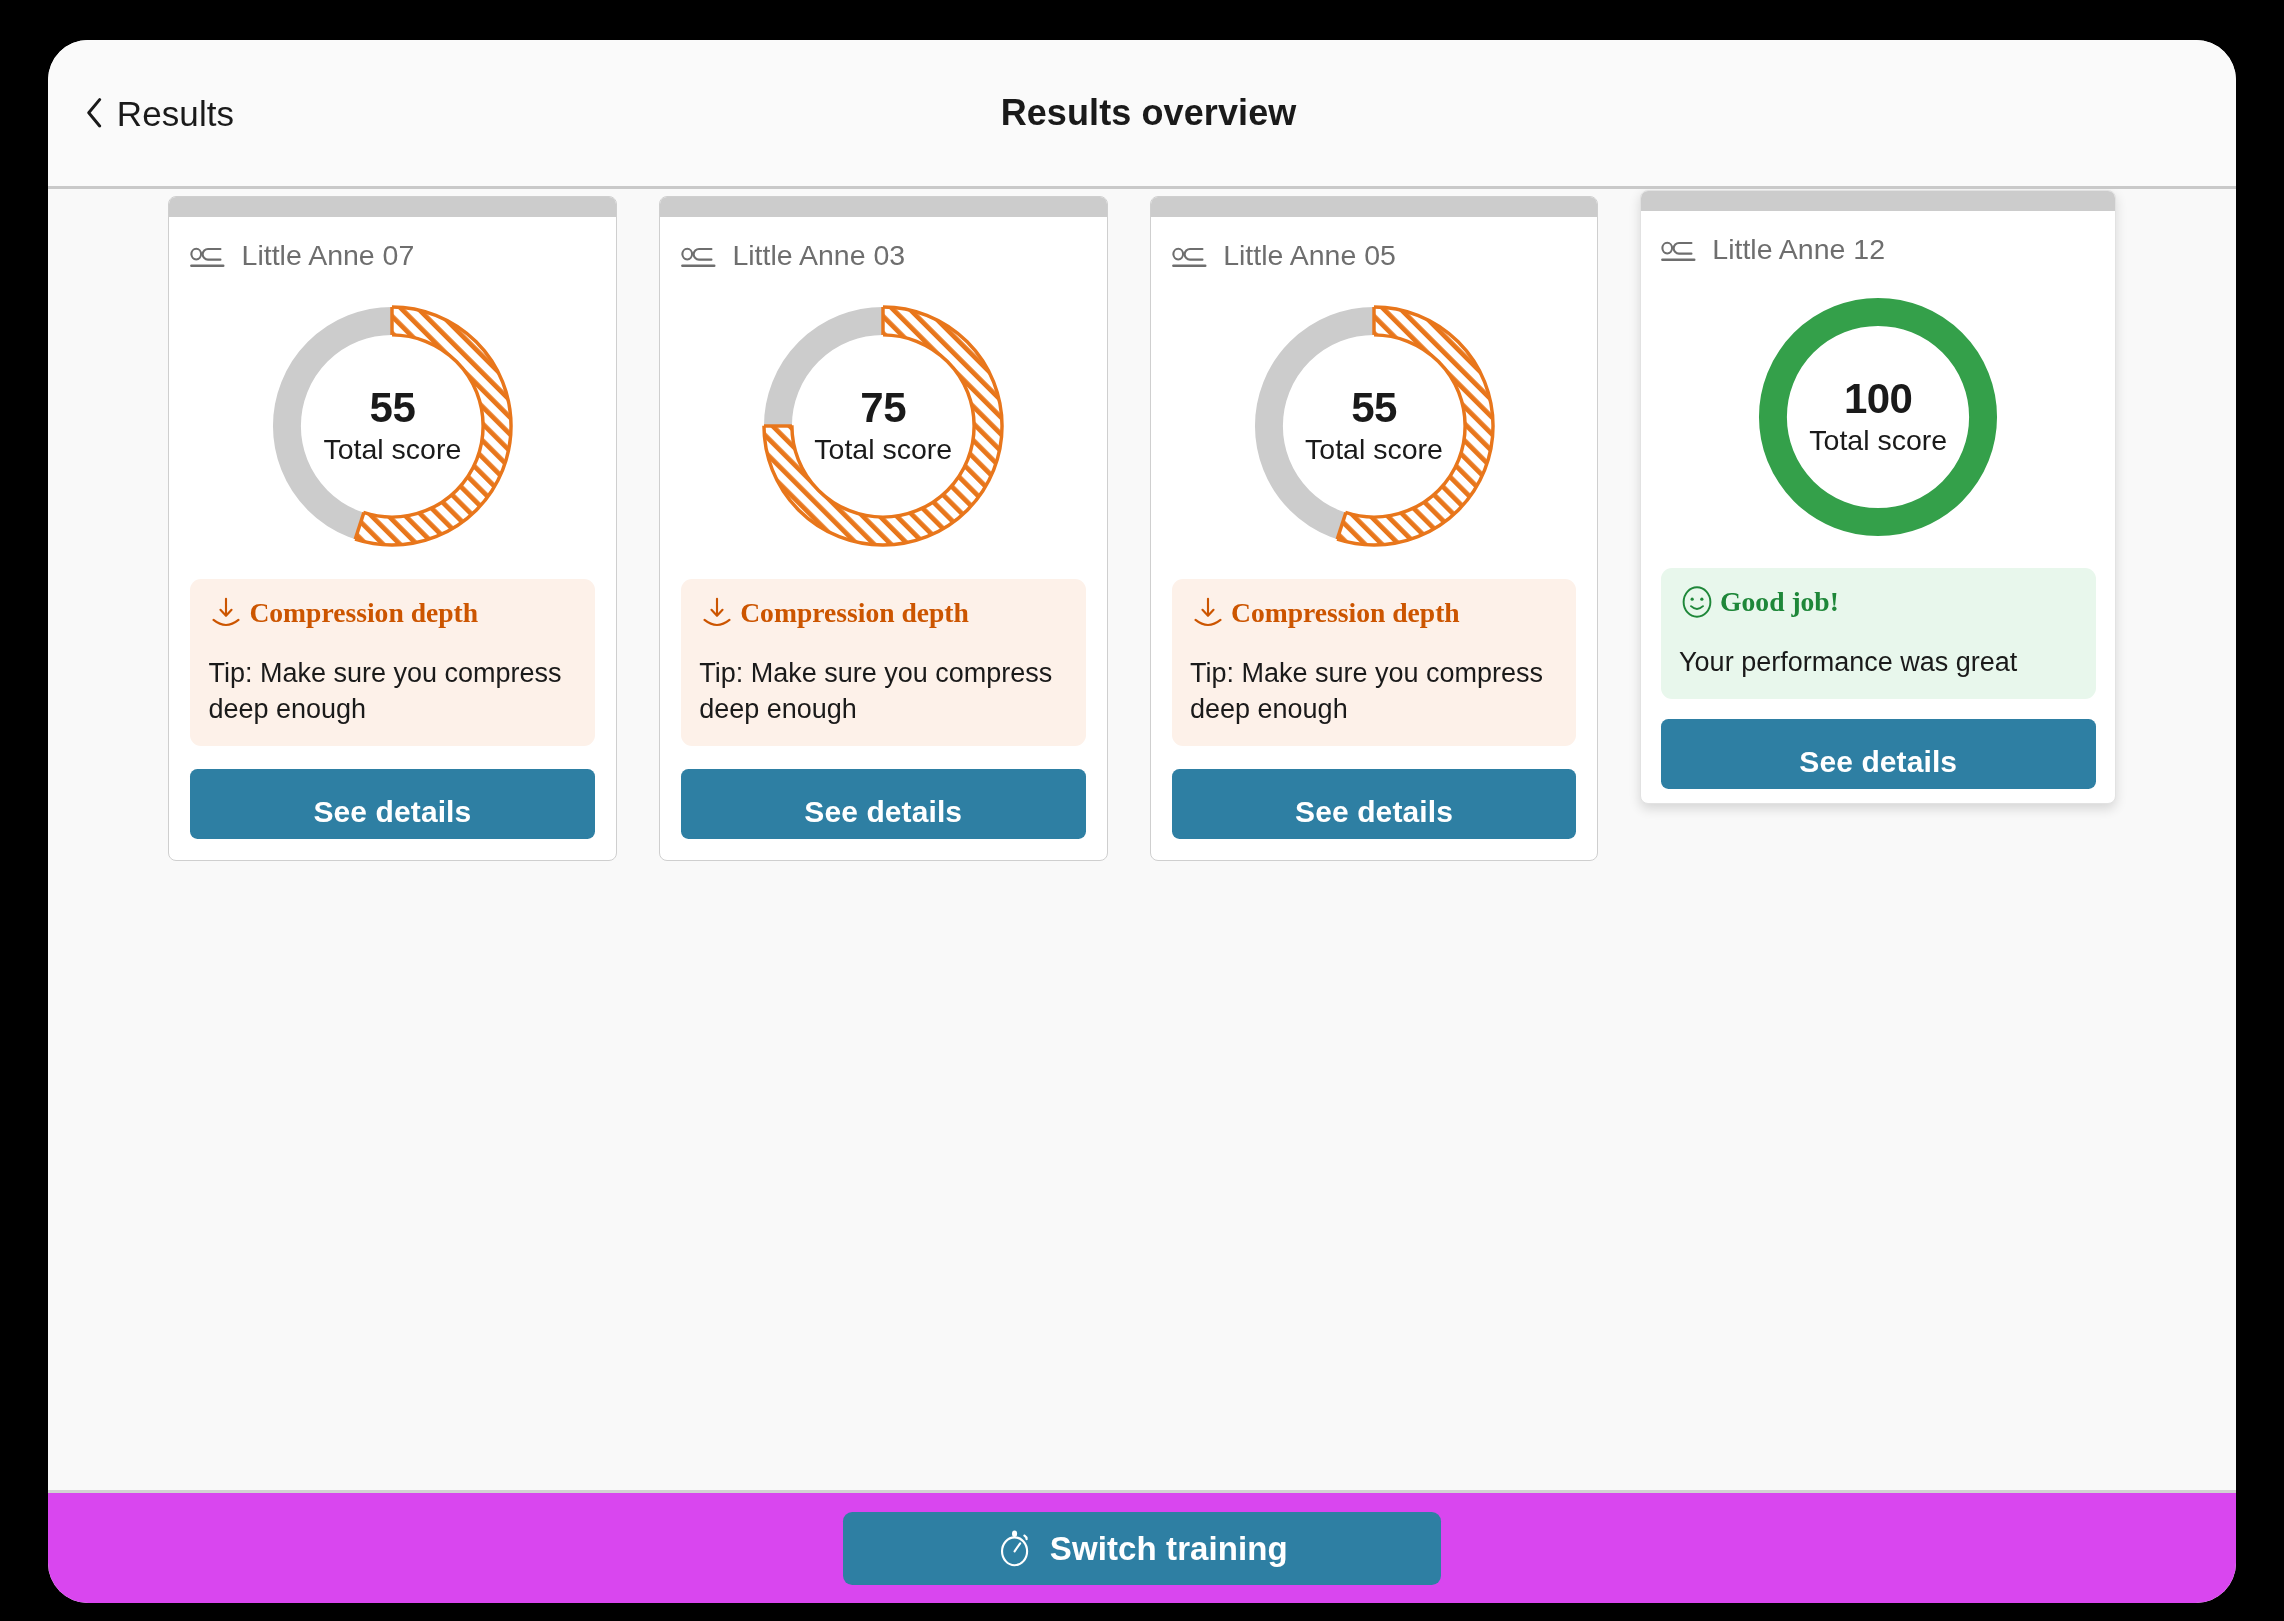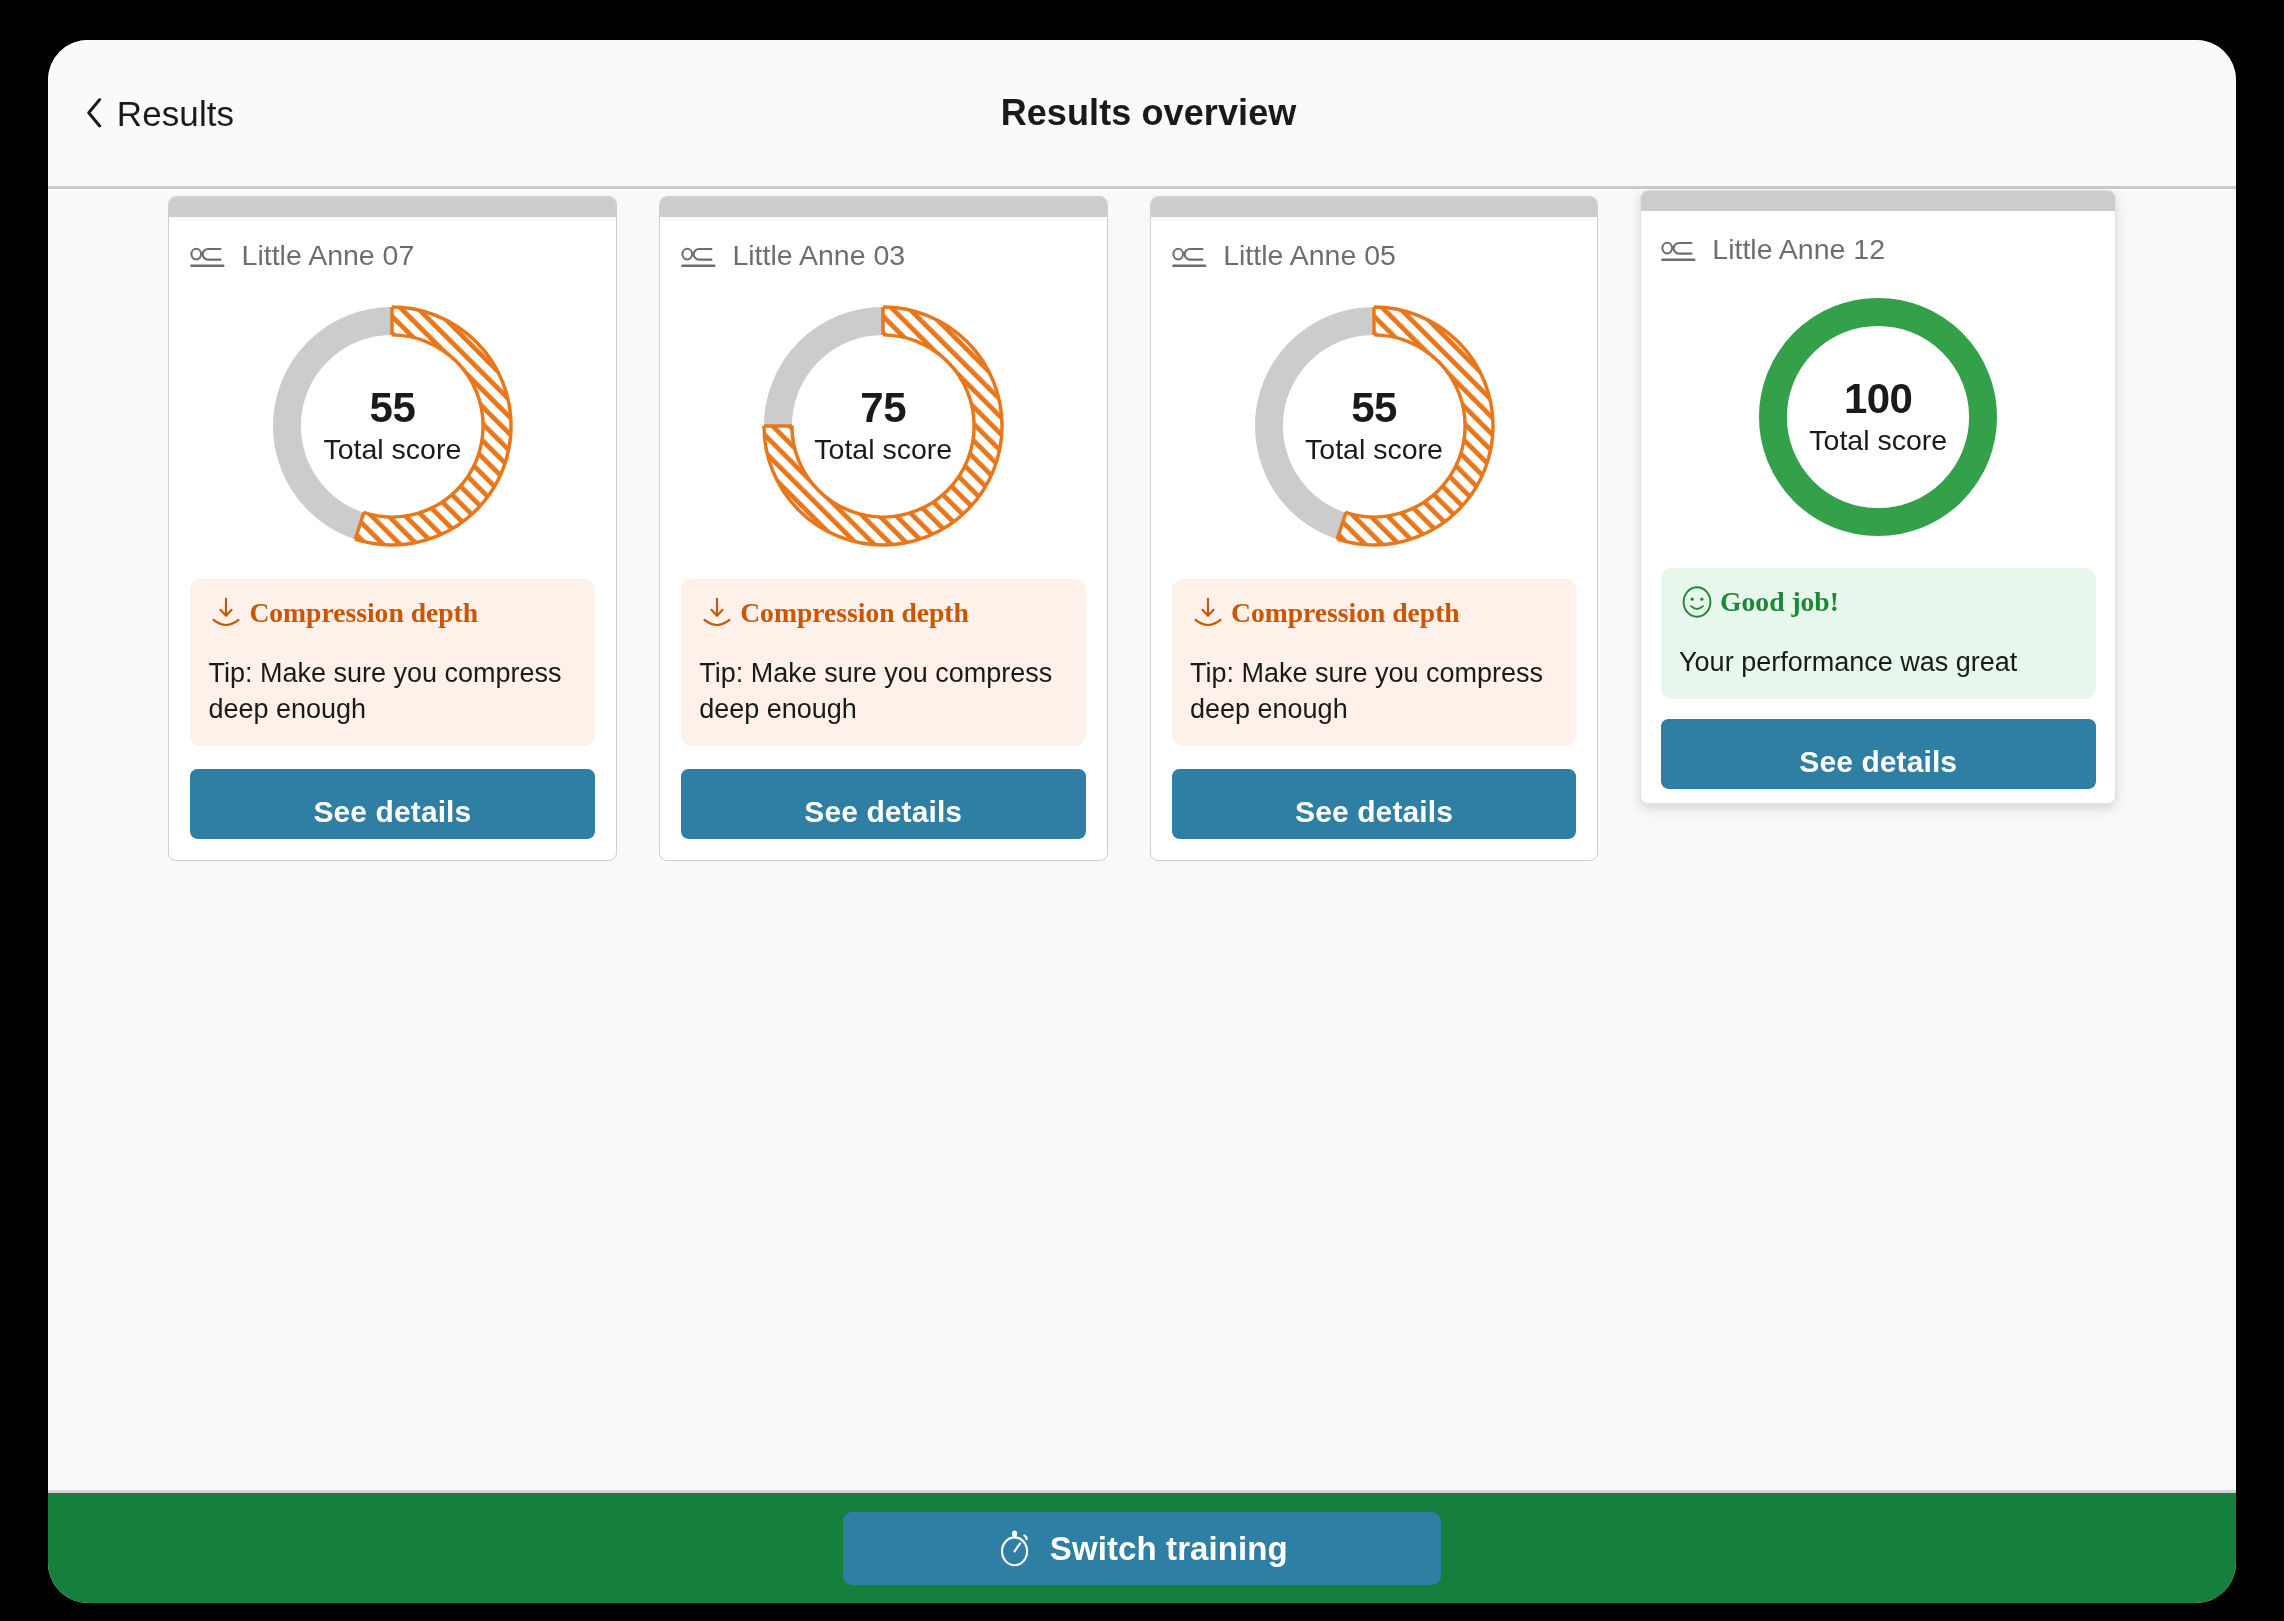--- a/index.html
+++ b/index.html
@@ -167,21 +167,21 @@
     letter-spacing:0.1px;
     cursor:pointer;
     line-height:70px;
     text-align:center;
   }
   .card.raised .details-btn{margin-top:20px;height:70px;line-height:70px;}
 
   
   .footer{
     flex:0 0 113px;height:113px;
-    background:#15803d;
+    background:#d946ef;
     border-top:3.2px solid #D2D2D2;
     box-sizing:border-box;
     display:flex;align-items:center;justify-content:center;
   }
   .switch-btn{
     background:#2E7FA3;color:#FFFFFF;
     border:0;border-radius:9.2px;
     width:598px;height:73px;
     display:flex;align-items:center;justify-content:center;gap:14.7px;
     font-family:inherit;font-size:33px;font-weight:700;

